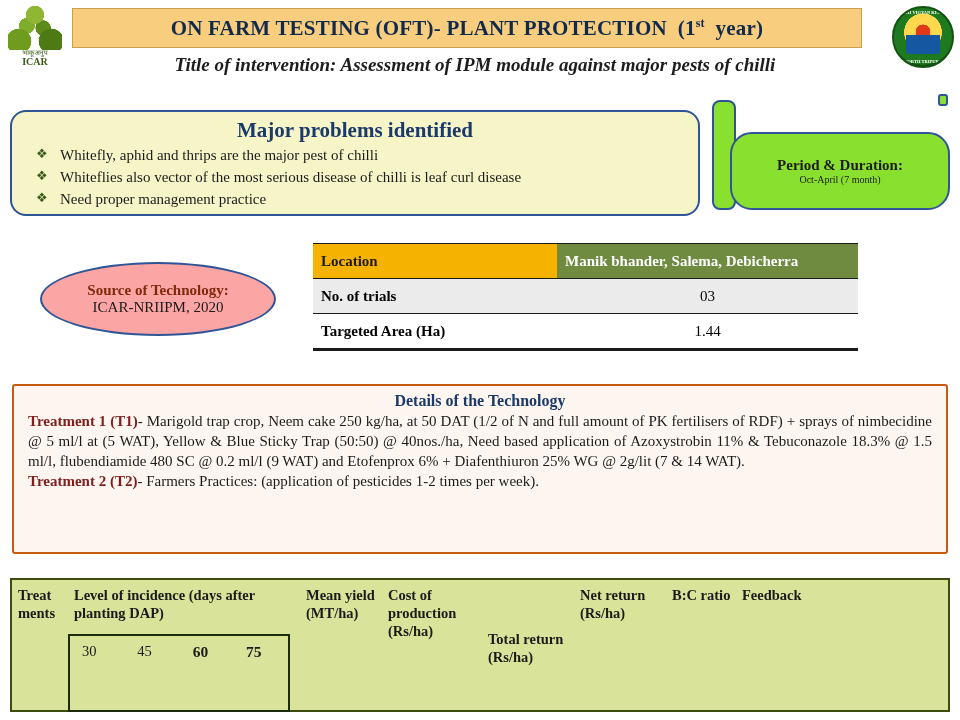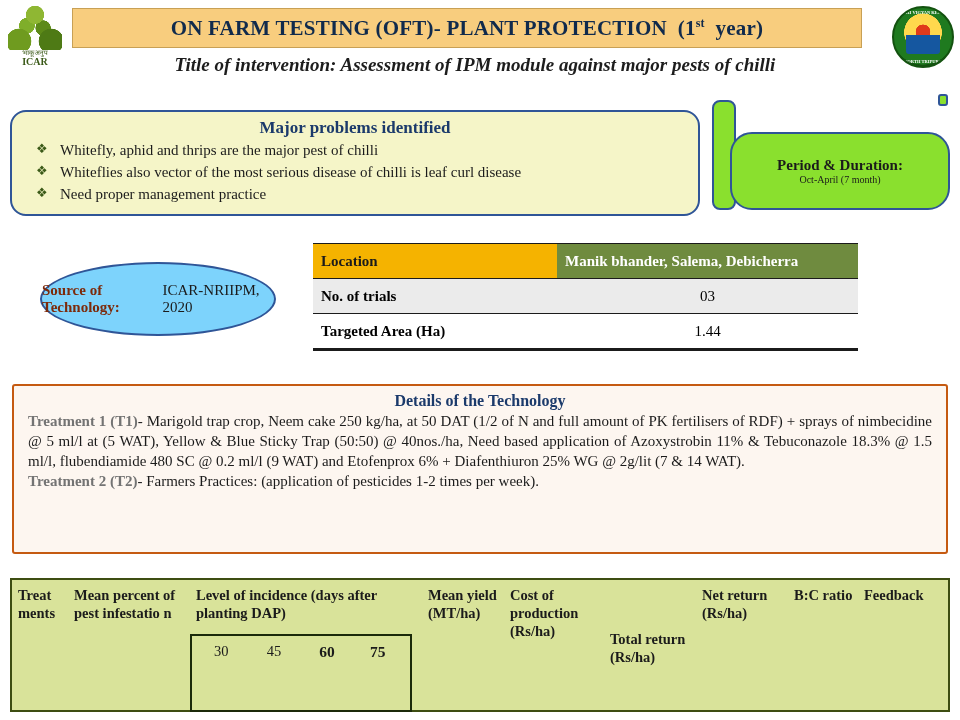--- a/index.html
+++ b/index.html
@@ -119,21 +119,21 @@
     width: 690px; height: 106px;
     background: #f5f5c8;
     border: 2px solid #2f5597;
     border-radius: 16px;
     box-sizing: border-box;
     padding: 4px 8px 0 8px;
   }
   .problems-title {
     text-align: center;
     font-weight: bold;
-    font-size: 17px;
+    font-size: 21px;
     color: #1b3a6b;
     margin: 2px 0 2px 0;
   }
   .problems-list { margin: 0; padding: 0; list-style: none; }
   .problems-list li {
     font-size: 15px;
     color: #1b1b1b;
     line-height: 1.45;
     padding-left: 40px;
     position: relative;
@@ -184,25 +184,25 @@
     border-radius: 3px;
     box-sizing: border-box;
   }
 
   
   .source-ellipse {
     position: absolute;
     left: 40px; top: 262px;
     width: 236px; height: 74px;
     border-radius: 50%;
-    background: #7dd3fc;
+    background: #fca5a5;
     border: 2px solid #2f5597;
     box-sizing: border-box;
     display: flex;
-    flex-direction: row;
+    flex-direction: column;
     align-items: center;
     justify-content: center;
   }
   .source-ellipse .l1 {
     font-weight: bold;
     font-size: 15px;
     color: #7c2a0b;
   }
   .source-ellipse .l2 {
     font-size: 15px;
@@ -259,21 +259,21 @@
     color: #1b3a6b;
     margin-bottom: 2px;
   }
   .details-para {
     font-size: 15px;
     color: #1b1b1b;
     text-align: justify;
     line-height: 1.33;
     margin: 0;
   }
-  .details-para .t-label { font-weight: bold; color: #737373; }
+  .details-para .t-label { font-weight: bold; color: #7f1d1d; }
 
   
   .bottom-table {
     position: absolute;
     left: 10px; top: 578px;
     width: 940px; height: 134px;
     border: 2px solid #3d4d12;
     background: #d9e39a;
     box-sizing: border-box;
   }
@@ -307,21 +307,21 @@
     box-sizing: border-box;
     display: flex;
     align-items: flex-start;
     padding-top: 6px;
   }
   .days-box span {
     display: inline-block;
     font-size: 14.5px;
     color: #1b1b1b;
   }
-  .days-box .d30 { width: 58px; padding-left: 22px; font-weight: normal; }
+  .days-box .d30 { width: 58px; padding-left: 12px; font-weight: normal; }
   .days-box .d45 { width: 58px; font-weight: normal; }
   .days-box .d60 { width: 56px; font-weight: bold; font-size: 15.5px; }
   .days-box .d75 { width: 44px; font-weight: bold; font-size: 15.5px; }
 </style>
 </head>
 <body>
 
 <div class="header-row">
 
   <div class="icar-logo">
@@ -402,21 +402,20 @@
     <span class="t-label">Treatment  1 (T1)</span><span>- Marigold trap crop, Neem cake 250 kg/ha, at 50 DAT (1/2 of N and full amount of PK fertilisers of RDF) + sprays of nimbecidine @ 5 ml/l at (5 WAT), Yellow &amp; Blue Sticky Trap (50:50) @ 40nos./ha, Need based application of Azoxystrobin 11% &amp; Tebuconazole 18.3% @ 1.5 ml/l, flubendiamide 480 SC @ 0.2 ml/l (9 WAT) and Etofenprox 6% + Diafenthiuron  25% WG @ 2g/lit (7 &amp; 14 WAT).</span>
   </p>
   <p class="details-para">
     <span class="t-label">Treatment 2 (T2)</span><span>- Farmers Practices: (application of pesticides 1-2 times per week).</span>
   </p>
 </div>
 
 <div class="bottom-table">
   <div class="bt-head">
     <div class="bt-col c-treat">Treat ments</div>
-    <div class="bt-col c-mean">Mean percent of pest infestatio n</div>
     <div class="bt-col c-level">
       <span>Level of incidence (days after planting DAP)</span>
       <div class="days-box">
         <span class="d30">30</span>
         <span class="d45">45</span>
         <span class="d60">60</span>
         <span class="d75">75</span>
       </div>
     </div>
     <div class="bt-col c-yield">Mean yield (MT/ha)</div>

